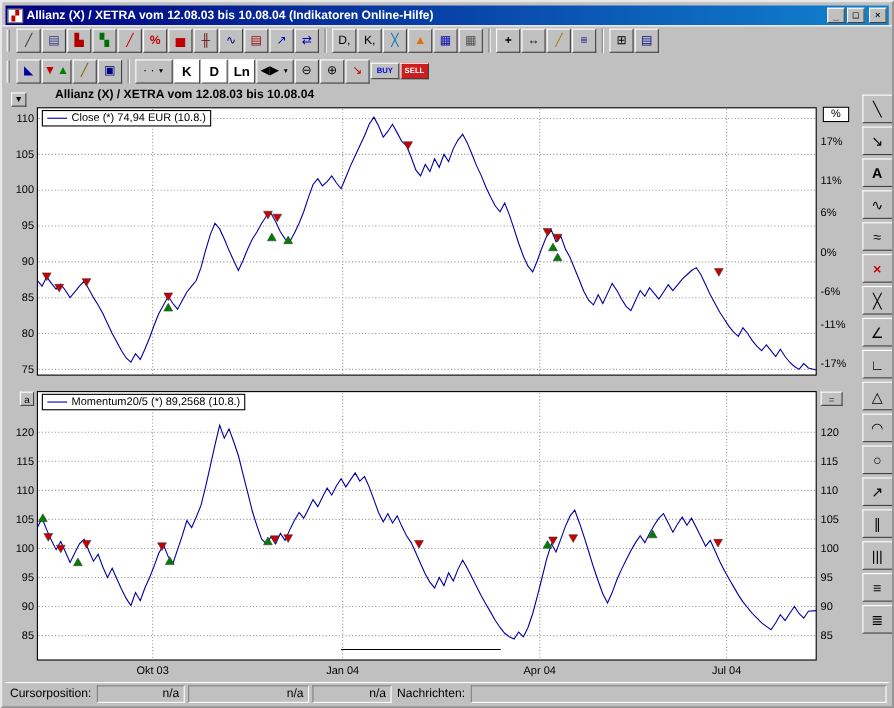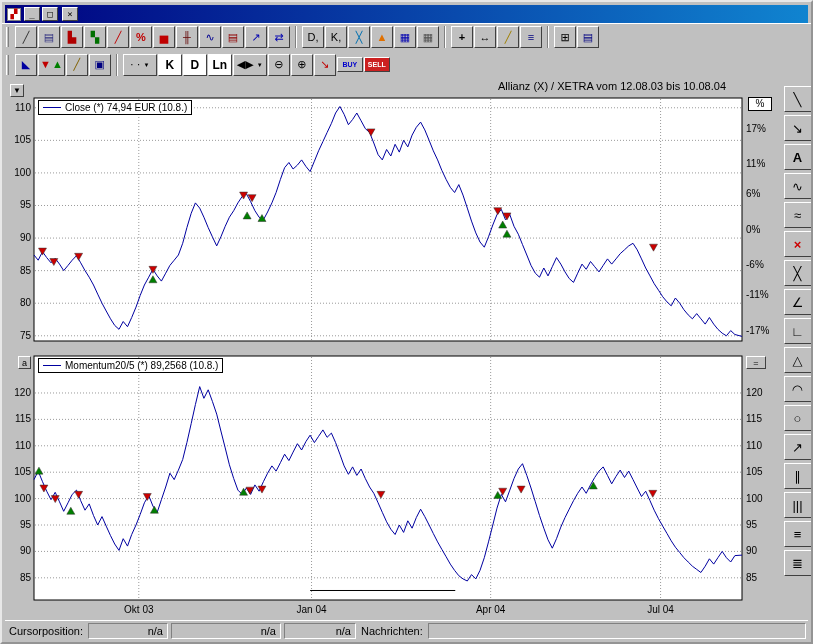--- a/index.html
+++ b/index.html
@@ -20,21 +20,21 @@
 .tb-sep{width:2px;height:22px;border-left:1px solid #808080;border-right:1px solid #fff;margin:0 4px;}
 .tb-btn.toggle{background:#fff;min-width:24px;}
 .tb-btn.toggle .glyph{font-size:12px;font-weight:bold;}
 .tb-btn.dd{min-width:34px;}
 .dd-arrow{font-size:6px;margin-left:2px;}
 .tb-btn.buy{min-width:26px;height:15px;align-self:center;}
 .tb-btn.buy .glyph{font-size:7px;font-weight:bold;color:#0000cc;}
 .tb-btn.sell{min-width:26px;height:15px;background:#cc2020;align-self:center;}
 .tb-btn.sell .glyph{font-size:7px;font-weight:bold;color:#fff;}
 .chart-region{position:absolute;left:4px;top:78px;width:772px;height:544px;}
-.chart-title{position:absolute;left:12px;top:0;width:708px;text-align:right;font-size:11px;font-weight:normal;}
+.chart-title{position:absolute;left:44px;top:0;width:708px;text-align:left;font-size:11px;font-weight:bold;}
 .chart-region svg{position:absolute;left:0;}
 #priceChart{top:16px;}
 #momentumChart{top:274px;}
 svg text{font-family:"Liberation Sans",sans-serif;font-size:10px;fill:#000;}
 .legend{position:absolute;display:flex;align-items:center;gap:4px;background:#fff;border:1px solid #000;padding:1px 4px;font-size:10px;white-space:nowrap;}
 #priceLegend{left:32px;top:20px;}
 #momentumLegend{left:32px;top:278px;}
 .sample{display:inline-block;width:18px;height:0;border-top:1px solid #0000a0;}
 .mini-btn{position:absolute;background:#c0c0c0;border:1px solid;border-color:#fff #404040 #404040 #fff;font-size:8px;line-height:10px;text-align:center;padding:0;cursor:default;}
 .collapse{left:4px;top:4px;width:14px;height:13px;}
@@ -54,20 +54,21 @@
 </style>
 </head>
 <body>
 
 <div class="app">
 
   <div class="titlebar">
     <span class="title-icon">
         <span>▞</span>
       </span>
+    <span class="title">Allianz (X) / XETRA vom 12.08.03 bis 10.08.04 (Indikatoren Online-Hilfe)</span>
     <div class="win-controls">
       <button class="win-btn">_</button>
       <button class="win-btn">□</button>
       <button class="win-btn close">×</button>
     </div>
   </div>
 
   <div class="toolbar toolbar1" id="toolbar1">
     <span class="grip"></span>
   <button class="tb-btn">

